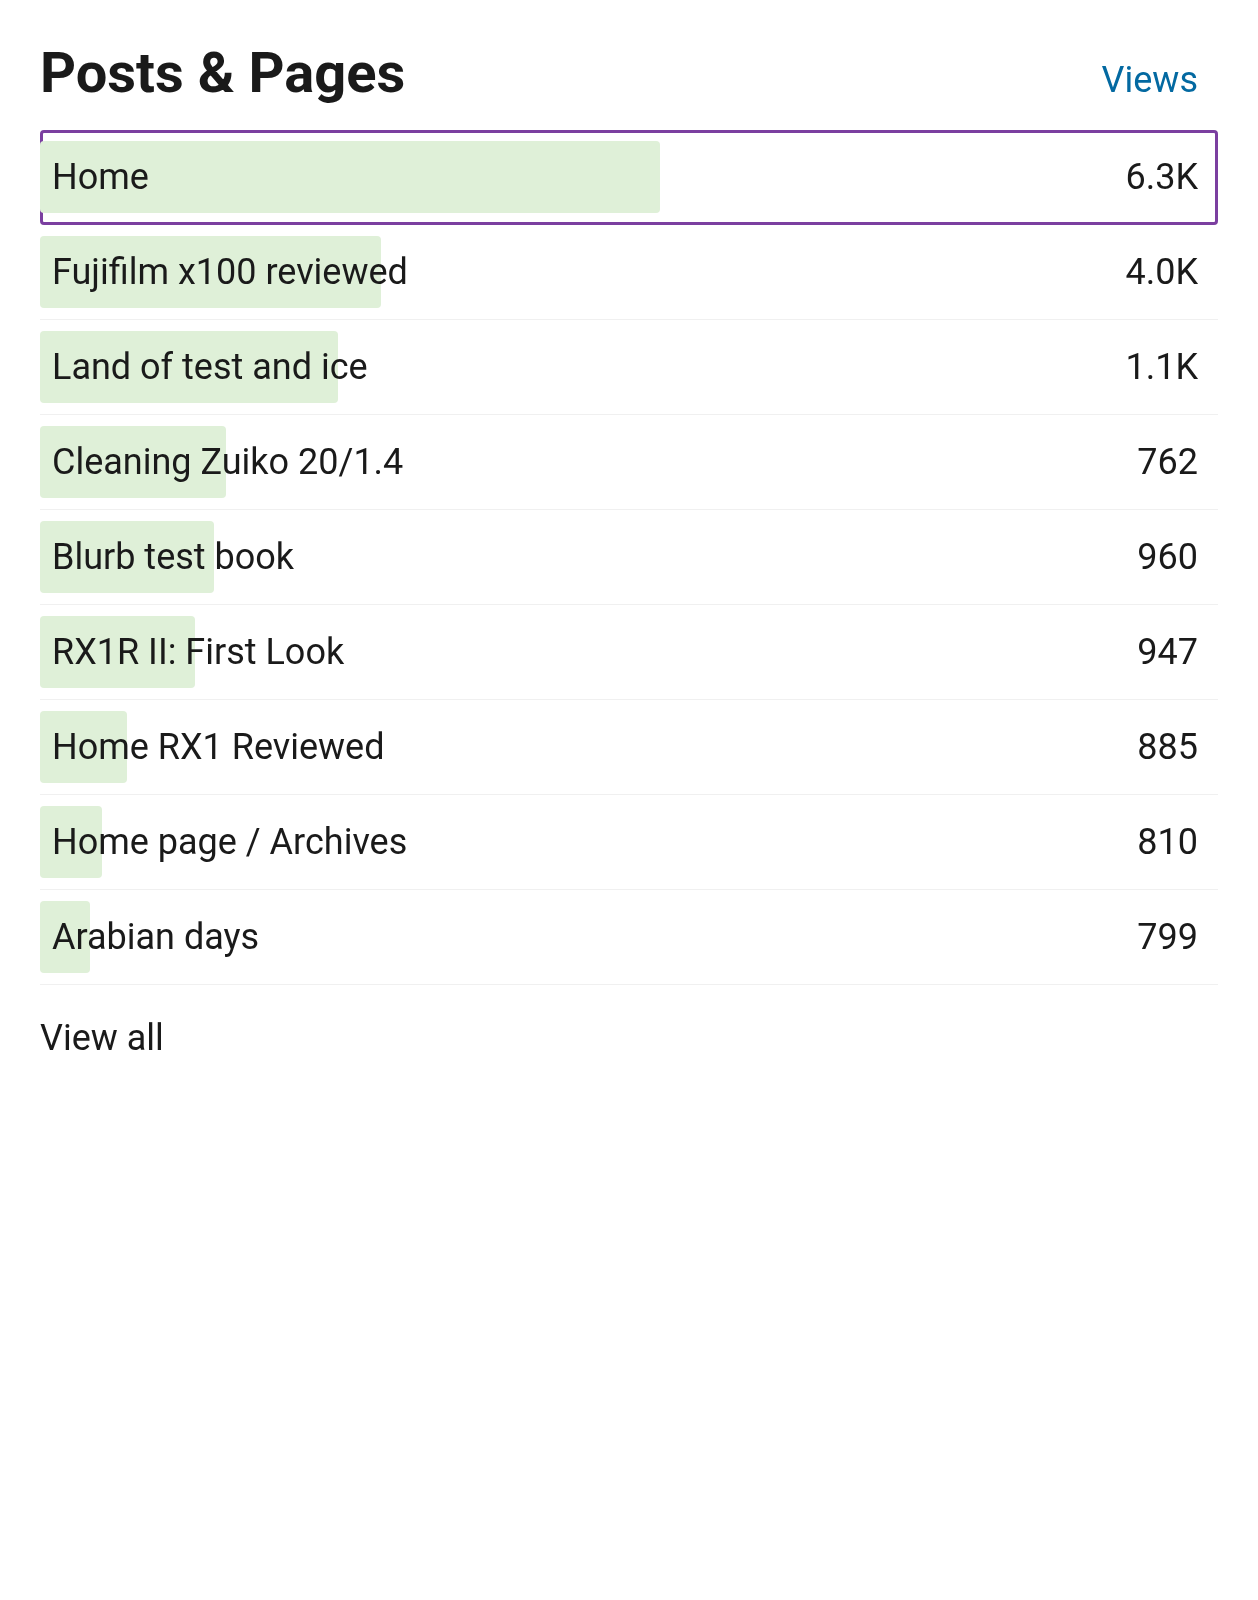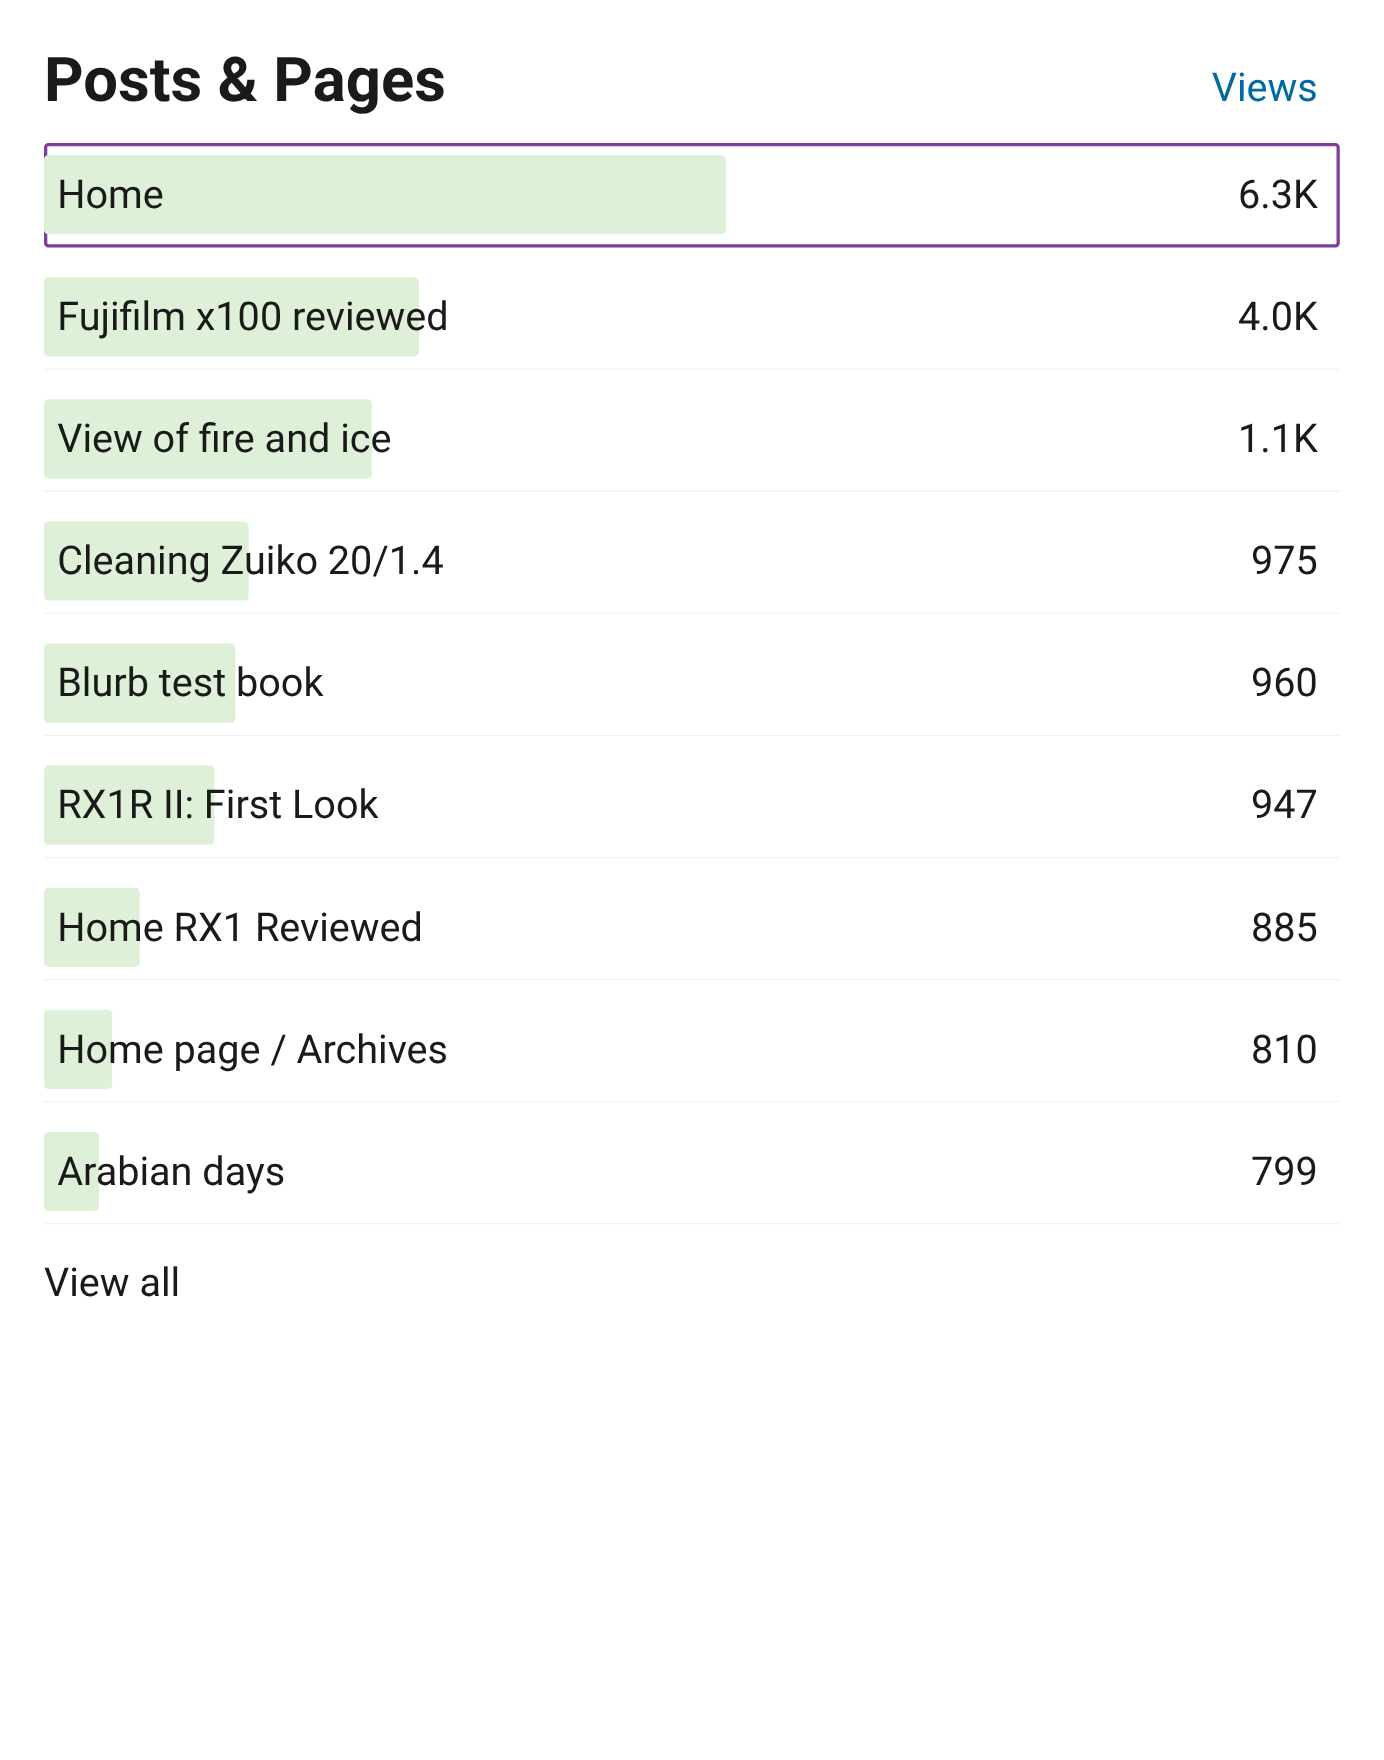--- a/index.html
+++ b/index.html
@@ -32,21 +32,21 @@
     .header-views-label {
       font-size: 36px;
       font-weight: 400;
       color: #0369a1;
       padding-right: 20px;
     }
 
     .list {
       display: flex;
       flex-direction: column;
-      gap: 16px;
+      gap: 0;
     }
 
     .list-item {
       display: flex;
       align-items: center;
       justify-content: space-between;
       padding: 18px 0;
       border-bottom: 1px solid #f0f0f0;
       position: relative;
     }
@@ -119,30 +119,30 @@
     <div class="list-item">
       <div class="list-item-left">
         <div class="bar-bg" style="width: 341px;"></div>
         <span class="item-name">Fujifilm x100 reviewed</span>
       </div>
       <span class="item-views">4.0K</span>
     </div>
     <div class="list-item">
       <div class="list-item-left">
         <div class="bar-bg" style="width: 298px;"></div>
-        <span class="item-name">View of fire and ice</span>
+        <span class="item-name">Land of test and ice</span>
       </div>
       <span class="item-views">1.1K</span>
     </div>
     <div class="list-item">
       <div class="list-item-left">
         <div class="bar-bg" style="width: 186px;"></div>
         <span class="item-name">Cleaning Zuiko 20/1.4</span>
       </div>
-      <span class="item-views">975</span>
+      <span class="item-views">762</span>
     </div>
     <div class="list-item">
       <div class="list-item-left">
         <div class="bar-bg" style="width: 174px;"></div>
         <span class="item-name">Blurb test book</span>
       </div>
       <span class="item-views">960</span>
     </div>
     <div class="list-item">
       <div class="list-item-left">

